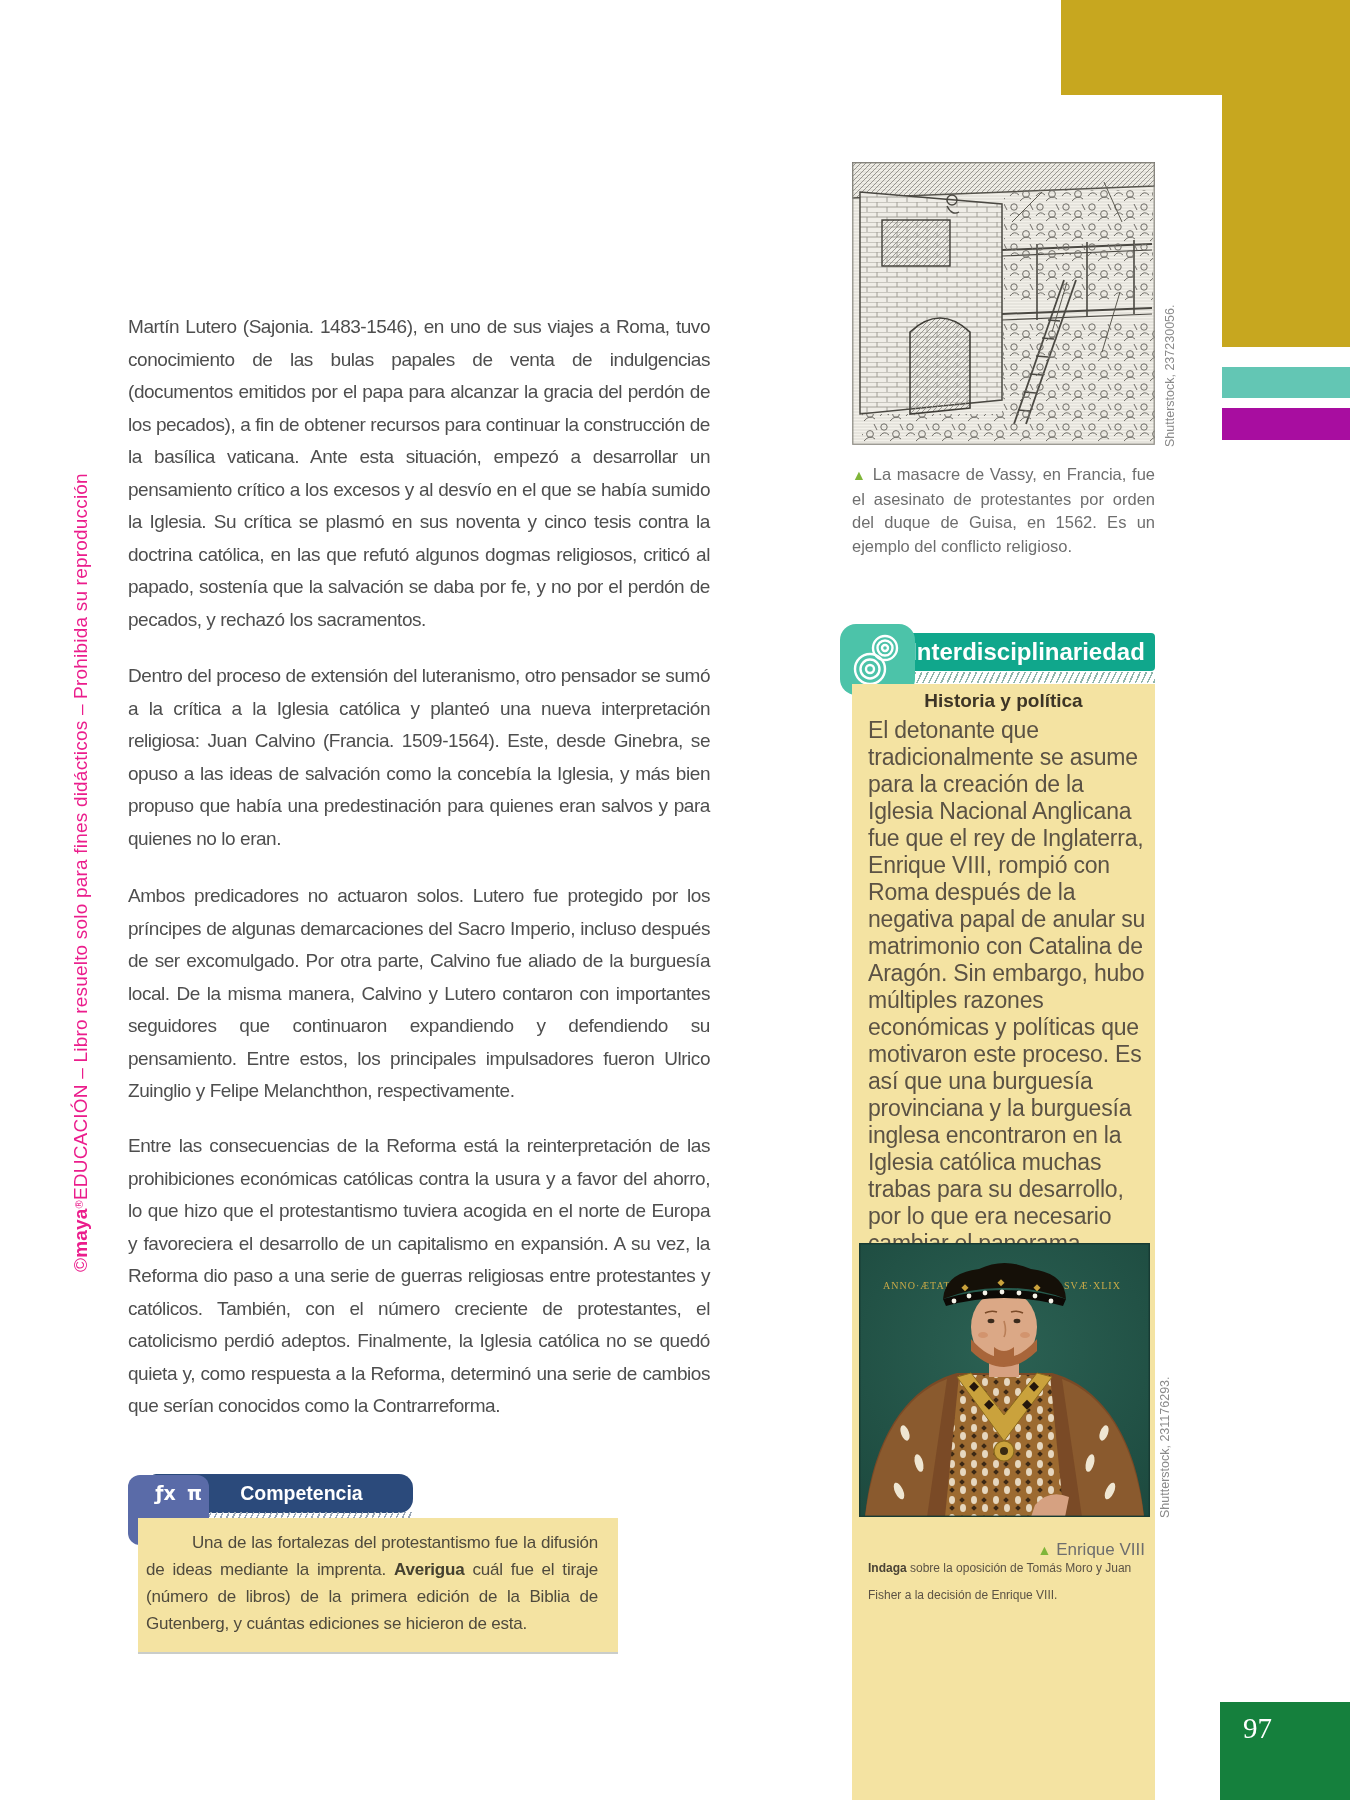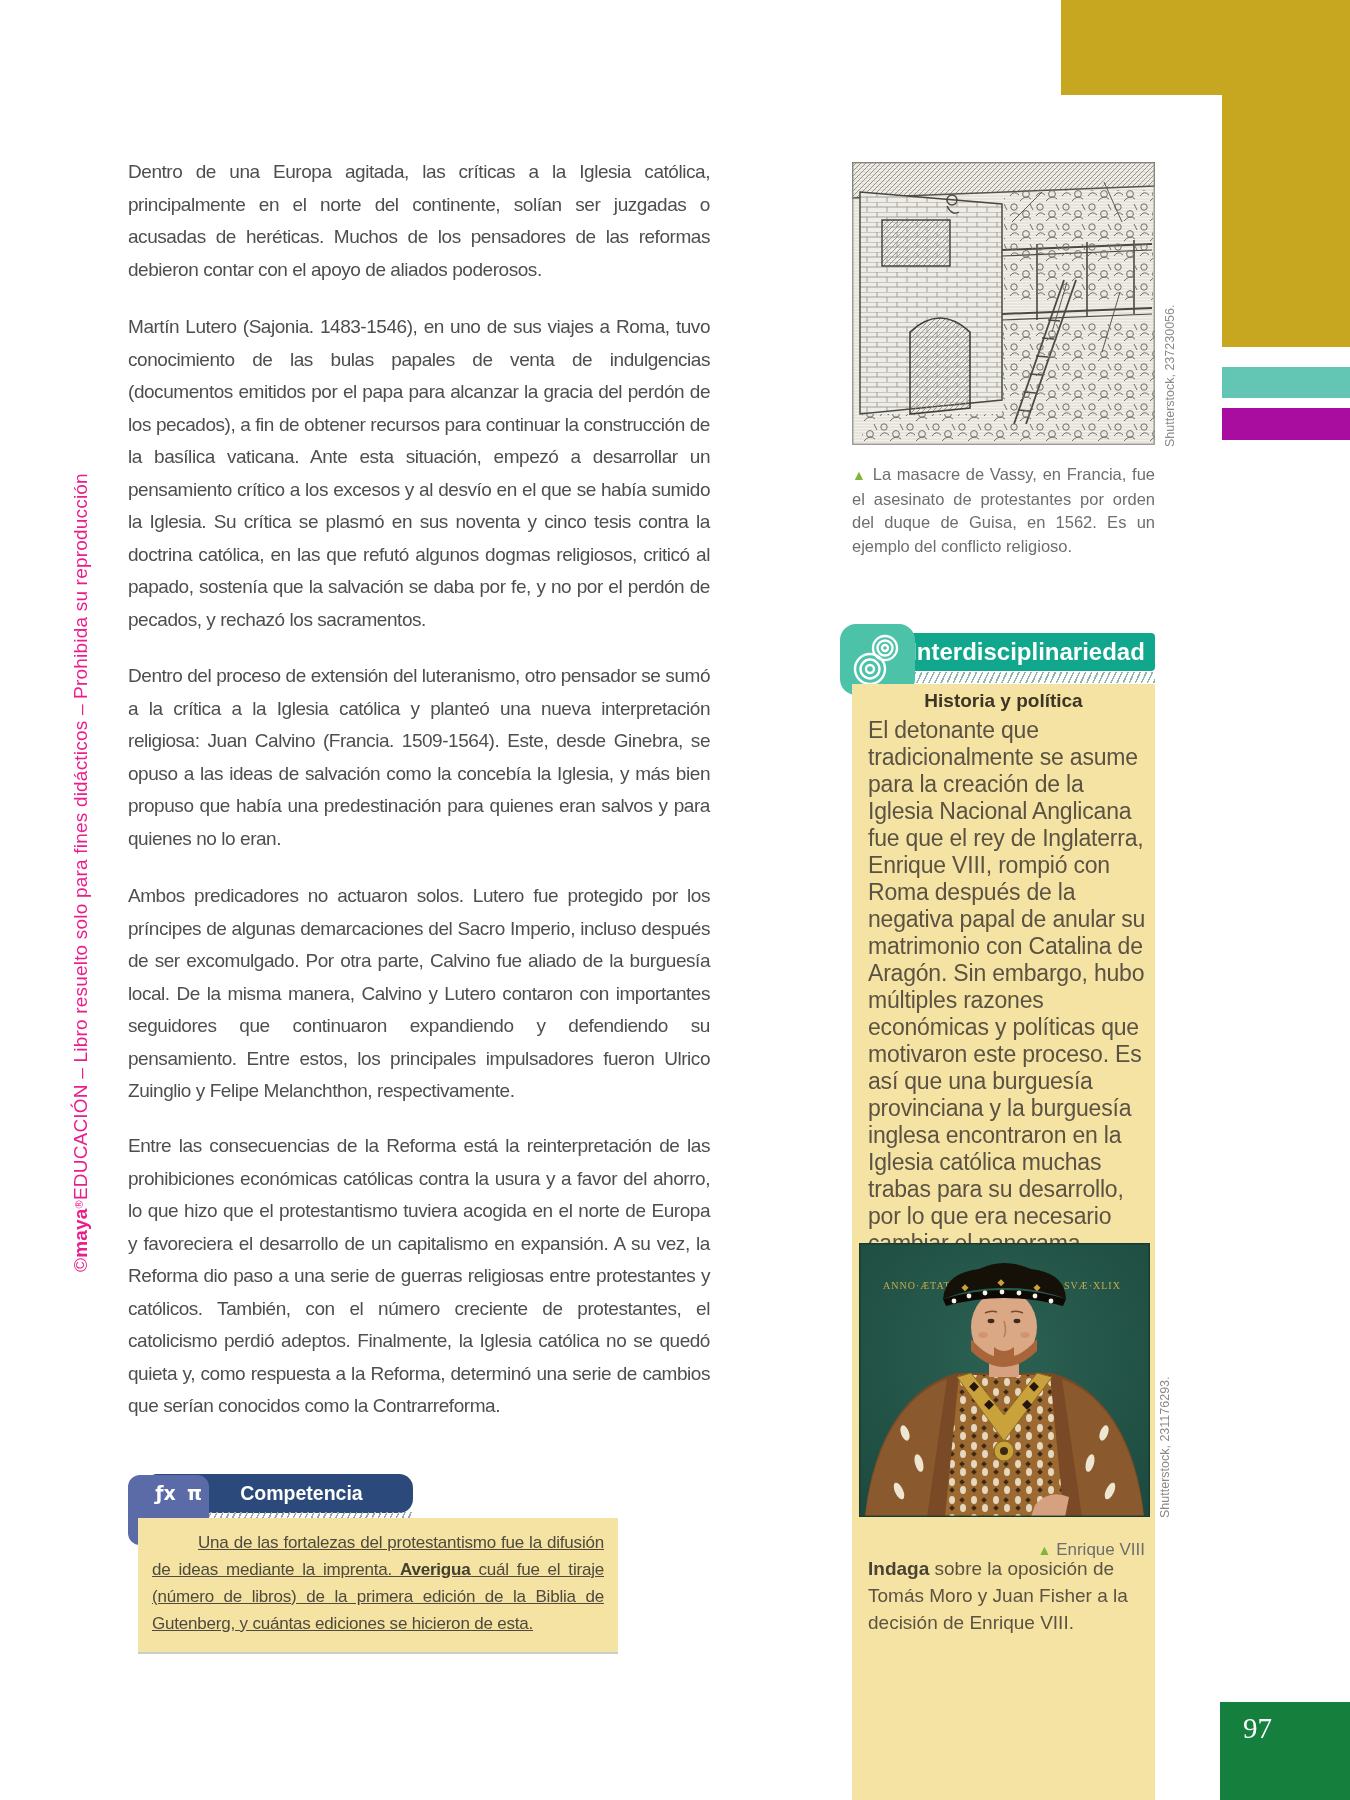--- a/index.html
+++ b/index.html
@@ -35,54 +35,53 @@
              background:repeating-linear-gradient(115deg,#8fb4ab 0 1.5px,transparent 1.5px 5.5px);}
   .inter-badge{position:absolute;left:840px;top:624px;width:75px;height:71px;background:#4CC3A9;
              border-radius:16px;}
   .inter-box{position:absolute;left:852px;top:684px;width:303px;height:1251px;background:#F4E3A2;
              box-shadow:0 2px 0 rgba(140,160,140,.45);}
   .inter-sub{position:absolute;left:0;top:6px;width:100%;text-align:center;color:#3d3526;
              font-weight:700;font-size:19px;}
   .inter-body{position:absolute;left:16px;top:33px;width:279px;color:#5b5244;font-size:23px;
              line-height:27px;letter-spacing:-0.2px;}
   .inter-caption{position:absolute;right:10px;top:856px;color:#6e6e6e;font-size:17px;}
-  .inter-task{position:absolute;left:16px;top:871px;width:274px;color:#5b5244;font-size:19px;
+  .inter-task{position:absolute;left:16px;top:871px;width:274px;color:#5b5244;font-size:12px;
              line-height:27px;}
   .inter-task .b{font-weight:700;color:#4a4335;}
   
   .comp-body{position:absolute;left:138px;top:1518px;width:480px;height:134px;background:#F4E3A2;
              box-shadow:0 2px 0 rgba(150,155,150,.5);}
   .comp-bar{position:absolute;left:150px;top:1474px;width:263px;height:39px;background:#2B4A7B;
              border-radius:6px 14px 14px 6px;color:#fff;font-weight:700;font-size:19.5px;
              line-height:39px;padding-left:0;text-align:center;}
   .comp-hatch{position:absolute;left:186px;top:1512px;width:227px;height:11px;
              background:repeating-linear-gradient(115deg,#97a5b5 0 1.5px,transparent 1.5px 5.5px);}
   .comp-badge{position:absolute;left:128px;top:1475px;width:58px;height:70px;background:#5A6BA8;
              border-radius:12px;color:#fff;padding-left:23px;}
   .comp-badge .grid{display:grid;grid-template-columns:1fr 1fr;height:100%;align-items:center;
              justify-items:center;font-size:19px;font-weight:700;font-family:"DejaVu Sans",sans-serif;}
-  .comp-text{position:absolute;left:14px;top:11px;width:452px;color:#4f4a3d;font-size:17px;
-             line-height:27px;text-align:justify;text-indent:46px;letter-spacing:-0.2px;text-decoration:underline;}
+  .comp-text{position:absolute;left:8px;top:11px;width:452px;color:#4f4a3d;font-size:17px;
+             line-height:27px;text-align:justify;text-indent:46px;letter-spacing:-0.2px;}
   .comp-text .b{font-weight:700;color:#44402f;}
 </style>
 </head>
 <body>
 
 <div id="page">
 
   <div class="gold-top"></div>
   <div class="gold-col"></div>
   <div class="teal-bar"></div>
   <div class="magenta-bar"></div>
 
   <div class="watermark">
     <span>©</span><span class="brand">maya</span><span class="reg">®</span><span>EDUCACIÓN – Libro resuelto solo para fines didácticos – Prohibida su reproducción</span>
   </div>
 
-  <div class="para" style="top:156px;">Dentro de una Europa agitada, las críticas a la Iglesia católica, principalmente en el norte del continente, solían ser juzgadas o acusadas de heréticas. Muchos de los pensadores de las reformas debieron contar con el apoyo de aliados poderosos.</div>
   <div class="para" style="top:311px;">Martín Lutero (Sajonia. 1483-1546), en uno de sus viajes a Roma, tuvo conocimiento de las bulas papales de venta de indulgencias (documentos emitidos por el papa para alcanzar la gracia del perdón de los pecados), a fin de obtener recursos para continuar la construcción de la basílica vaticana. Ante esta situación, empezó a desarrollar un pensamiento crítico a los excesos y al desvío en el que se había sumido la Iglesia. Su crítica se plasmó en sus noventa y cinco tesis contra la doctrina católica, en las que refutó algunos dogmas religiosos, criticó al papado, sostenía que la salvación se daba por fe, y no por el perdón de pecados, y rechazó los sacramentos.</div>
   <div class="para" style="top:660px;">Dentro del proceso de extensión del luteranismo, otro pensador se sumó a la crítica a la Iglesia católica y planteó una nueva interpretación religiosa: Juan Calvino (Francia. 1509-1564). Este, desde Ginebra, se opuso a las ideas de salvación como la concebía la Iglesia, y más bien propuso que había una predestinación para quienes eran salvos y para quienes no lo eran.</div>
   <div class="para" style="top:880px;">Ambos predicadores no actuaron solos. Lutero fue protegido por los príncipes de algunas demarcaciones del Sacro Imperio, incluso después de ser excomulgado. Por otra parte, Calvino fue aliado de la burguesía local. De la misma manera, Calvino y Lutero contaron con importantes seguidores que continuaron expandiendo y defendiendo su pensamiento. Entre estos, los principales impulsadores fueron Ulrico Zuinglio y Felipe Melanchthon, respectivamente.</div>
   <div class="para" style="top:1130px;">Entre las consecuencias de la Reforma está la reinterpretación de las prohibiciones económicas católicas contra la usura y a favor del ahorro, lo que hizo que el protestantismo tuviera acogida en el norte de Europa y favoreciera el desarrollo de un capitalismo en expansión. A su vez, la Reforma dio paso a una serie de guerras religiosas entre protestantes y católicos. También, con el número creciente de protestantes, el catolicismo perdió adeptos. Finalmente, la Iglesia católica no se quedó quieta y, como respuesta a la Reforma, determinó una serie de cambios que serían conocidos como la Contrarreforma.</div>
 
   <div class="fig" style="left:852px;top:162px;width:303px;height:283px;">
     <svg width="303" height="283" viewBox="0 0 303 283">
       <defs>
         <pattern id="hx" width="4" height="3" patternUnits="userSpaceOnUse">
           <line x1="0" y1="1" x2="4" y2="1" stroke="#b9b6ae" stroke-width="0.8"></line>

